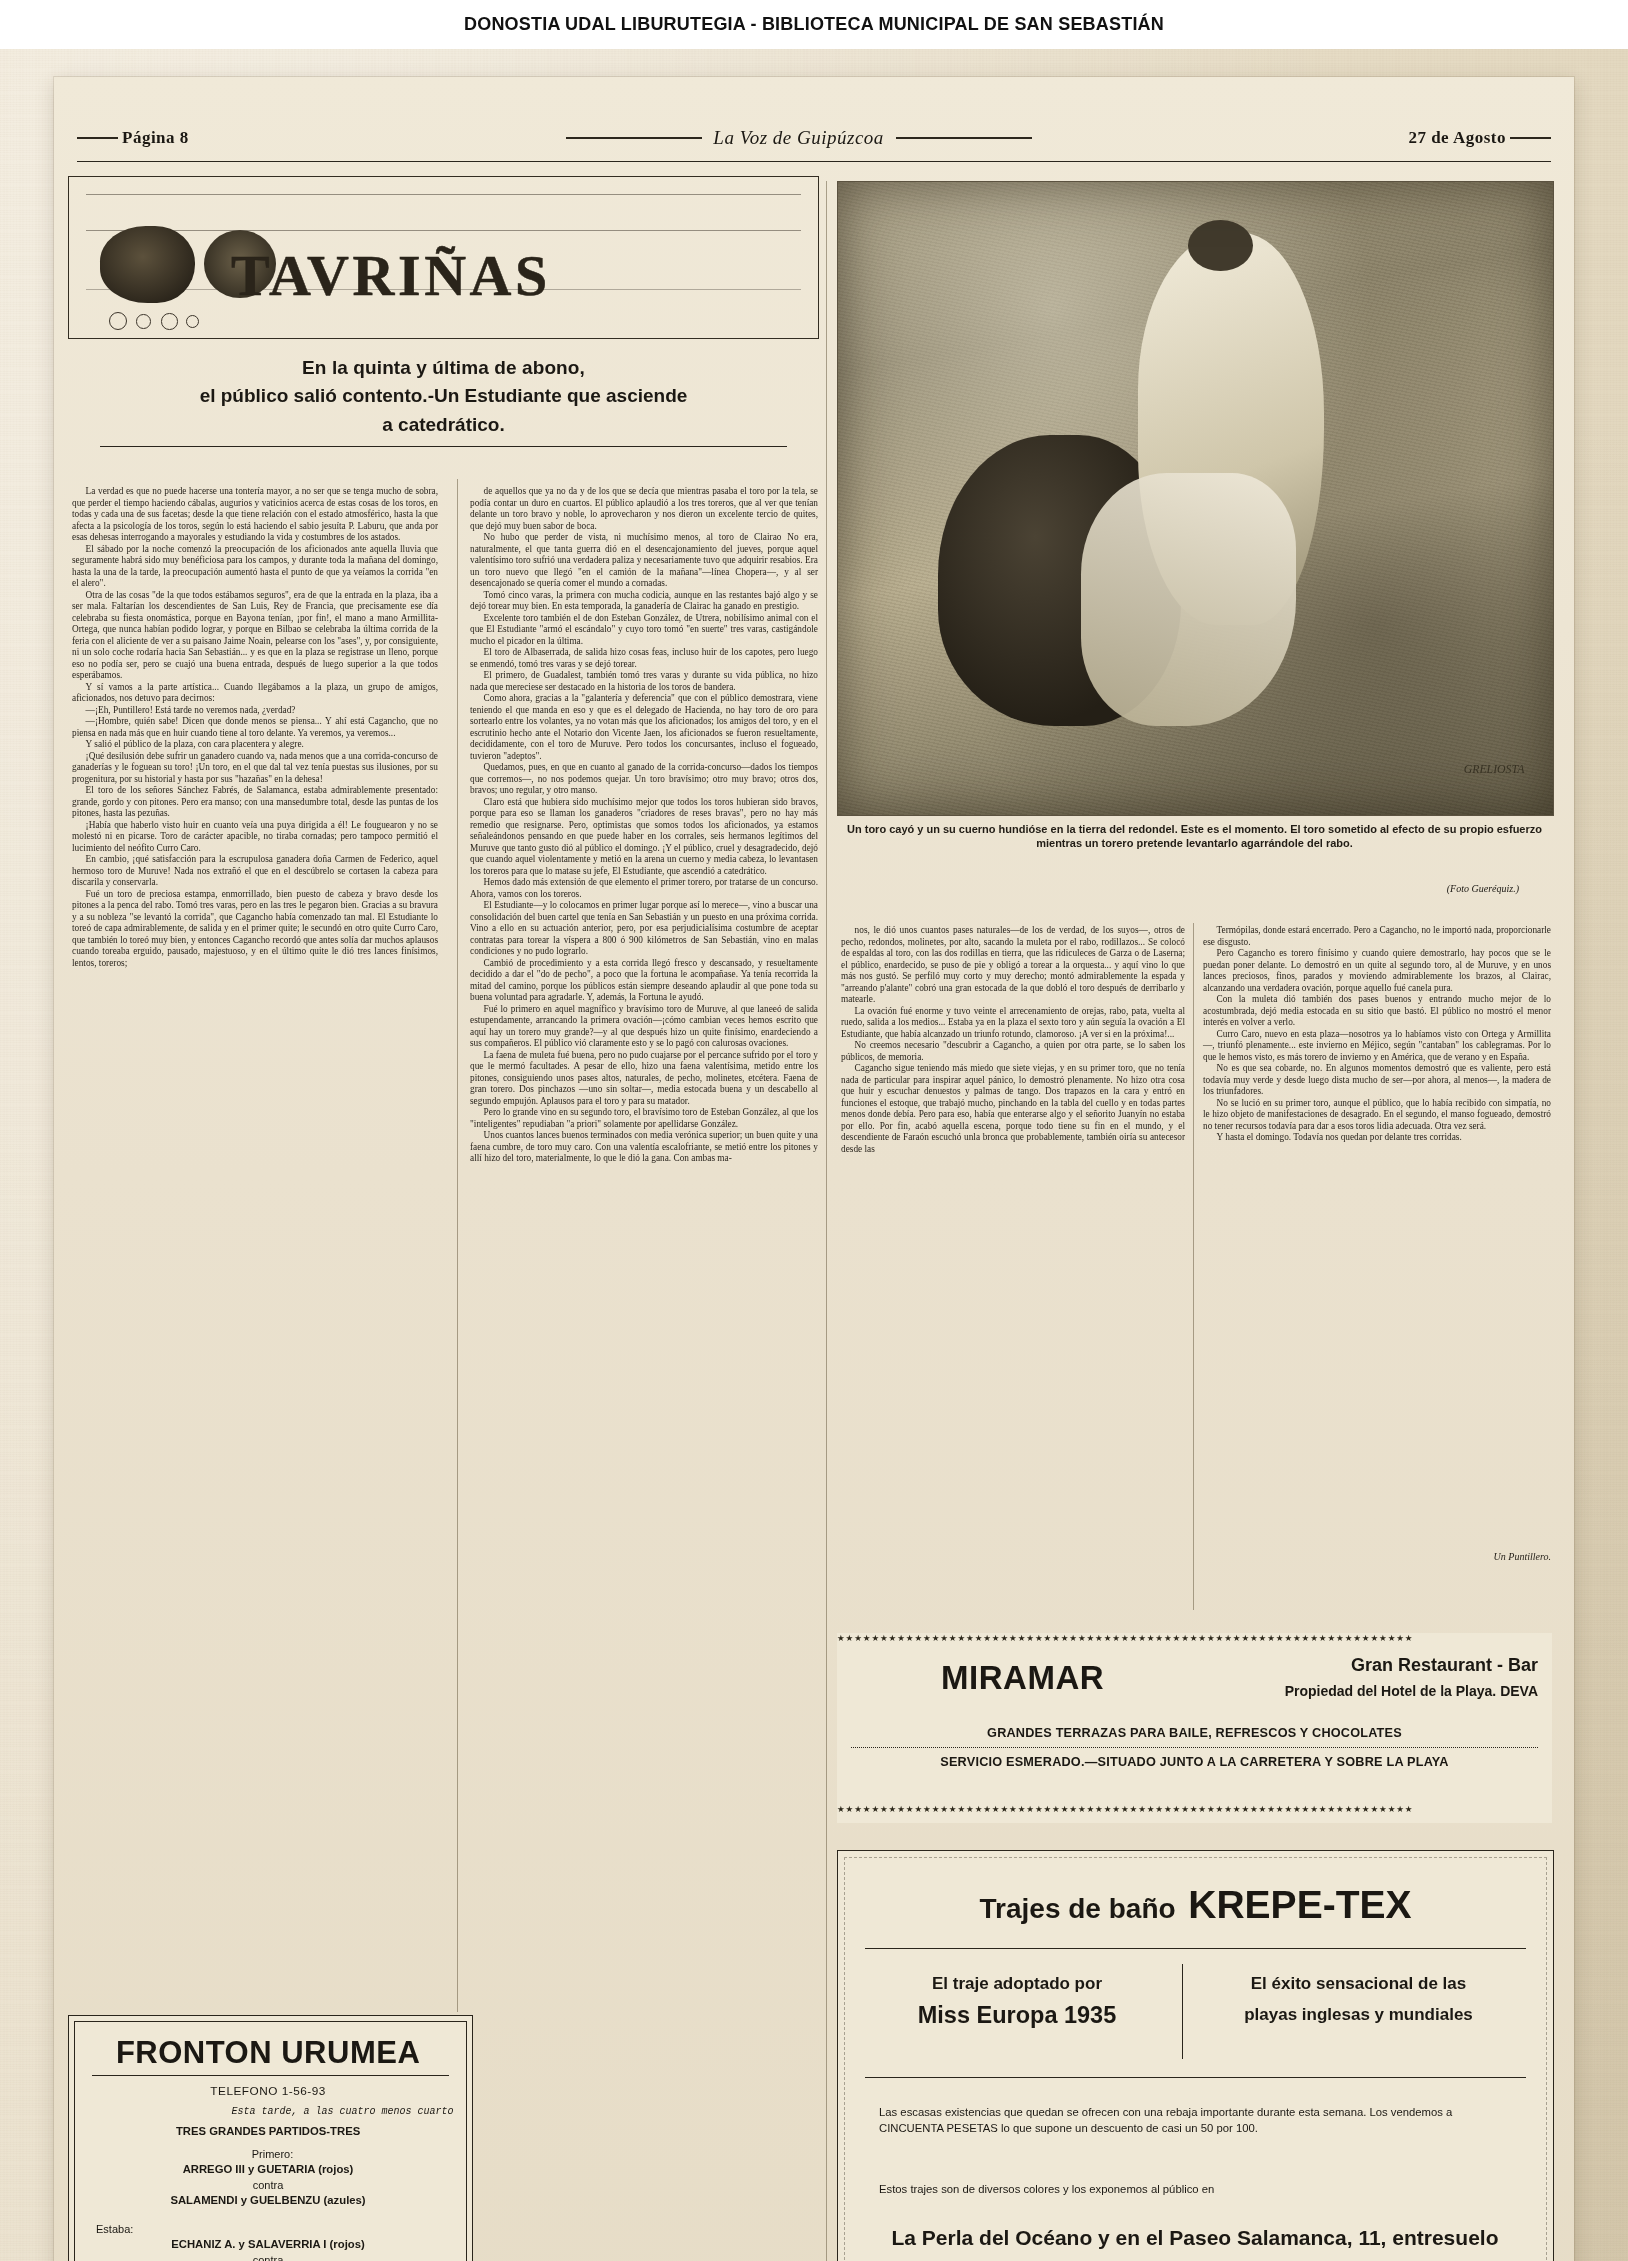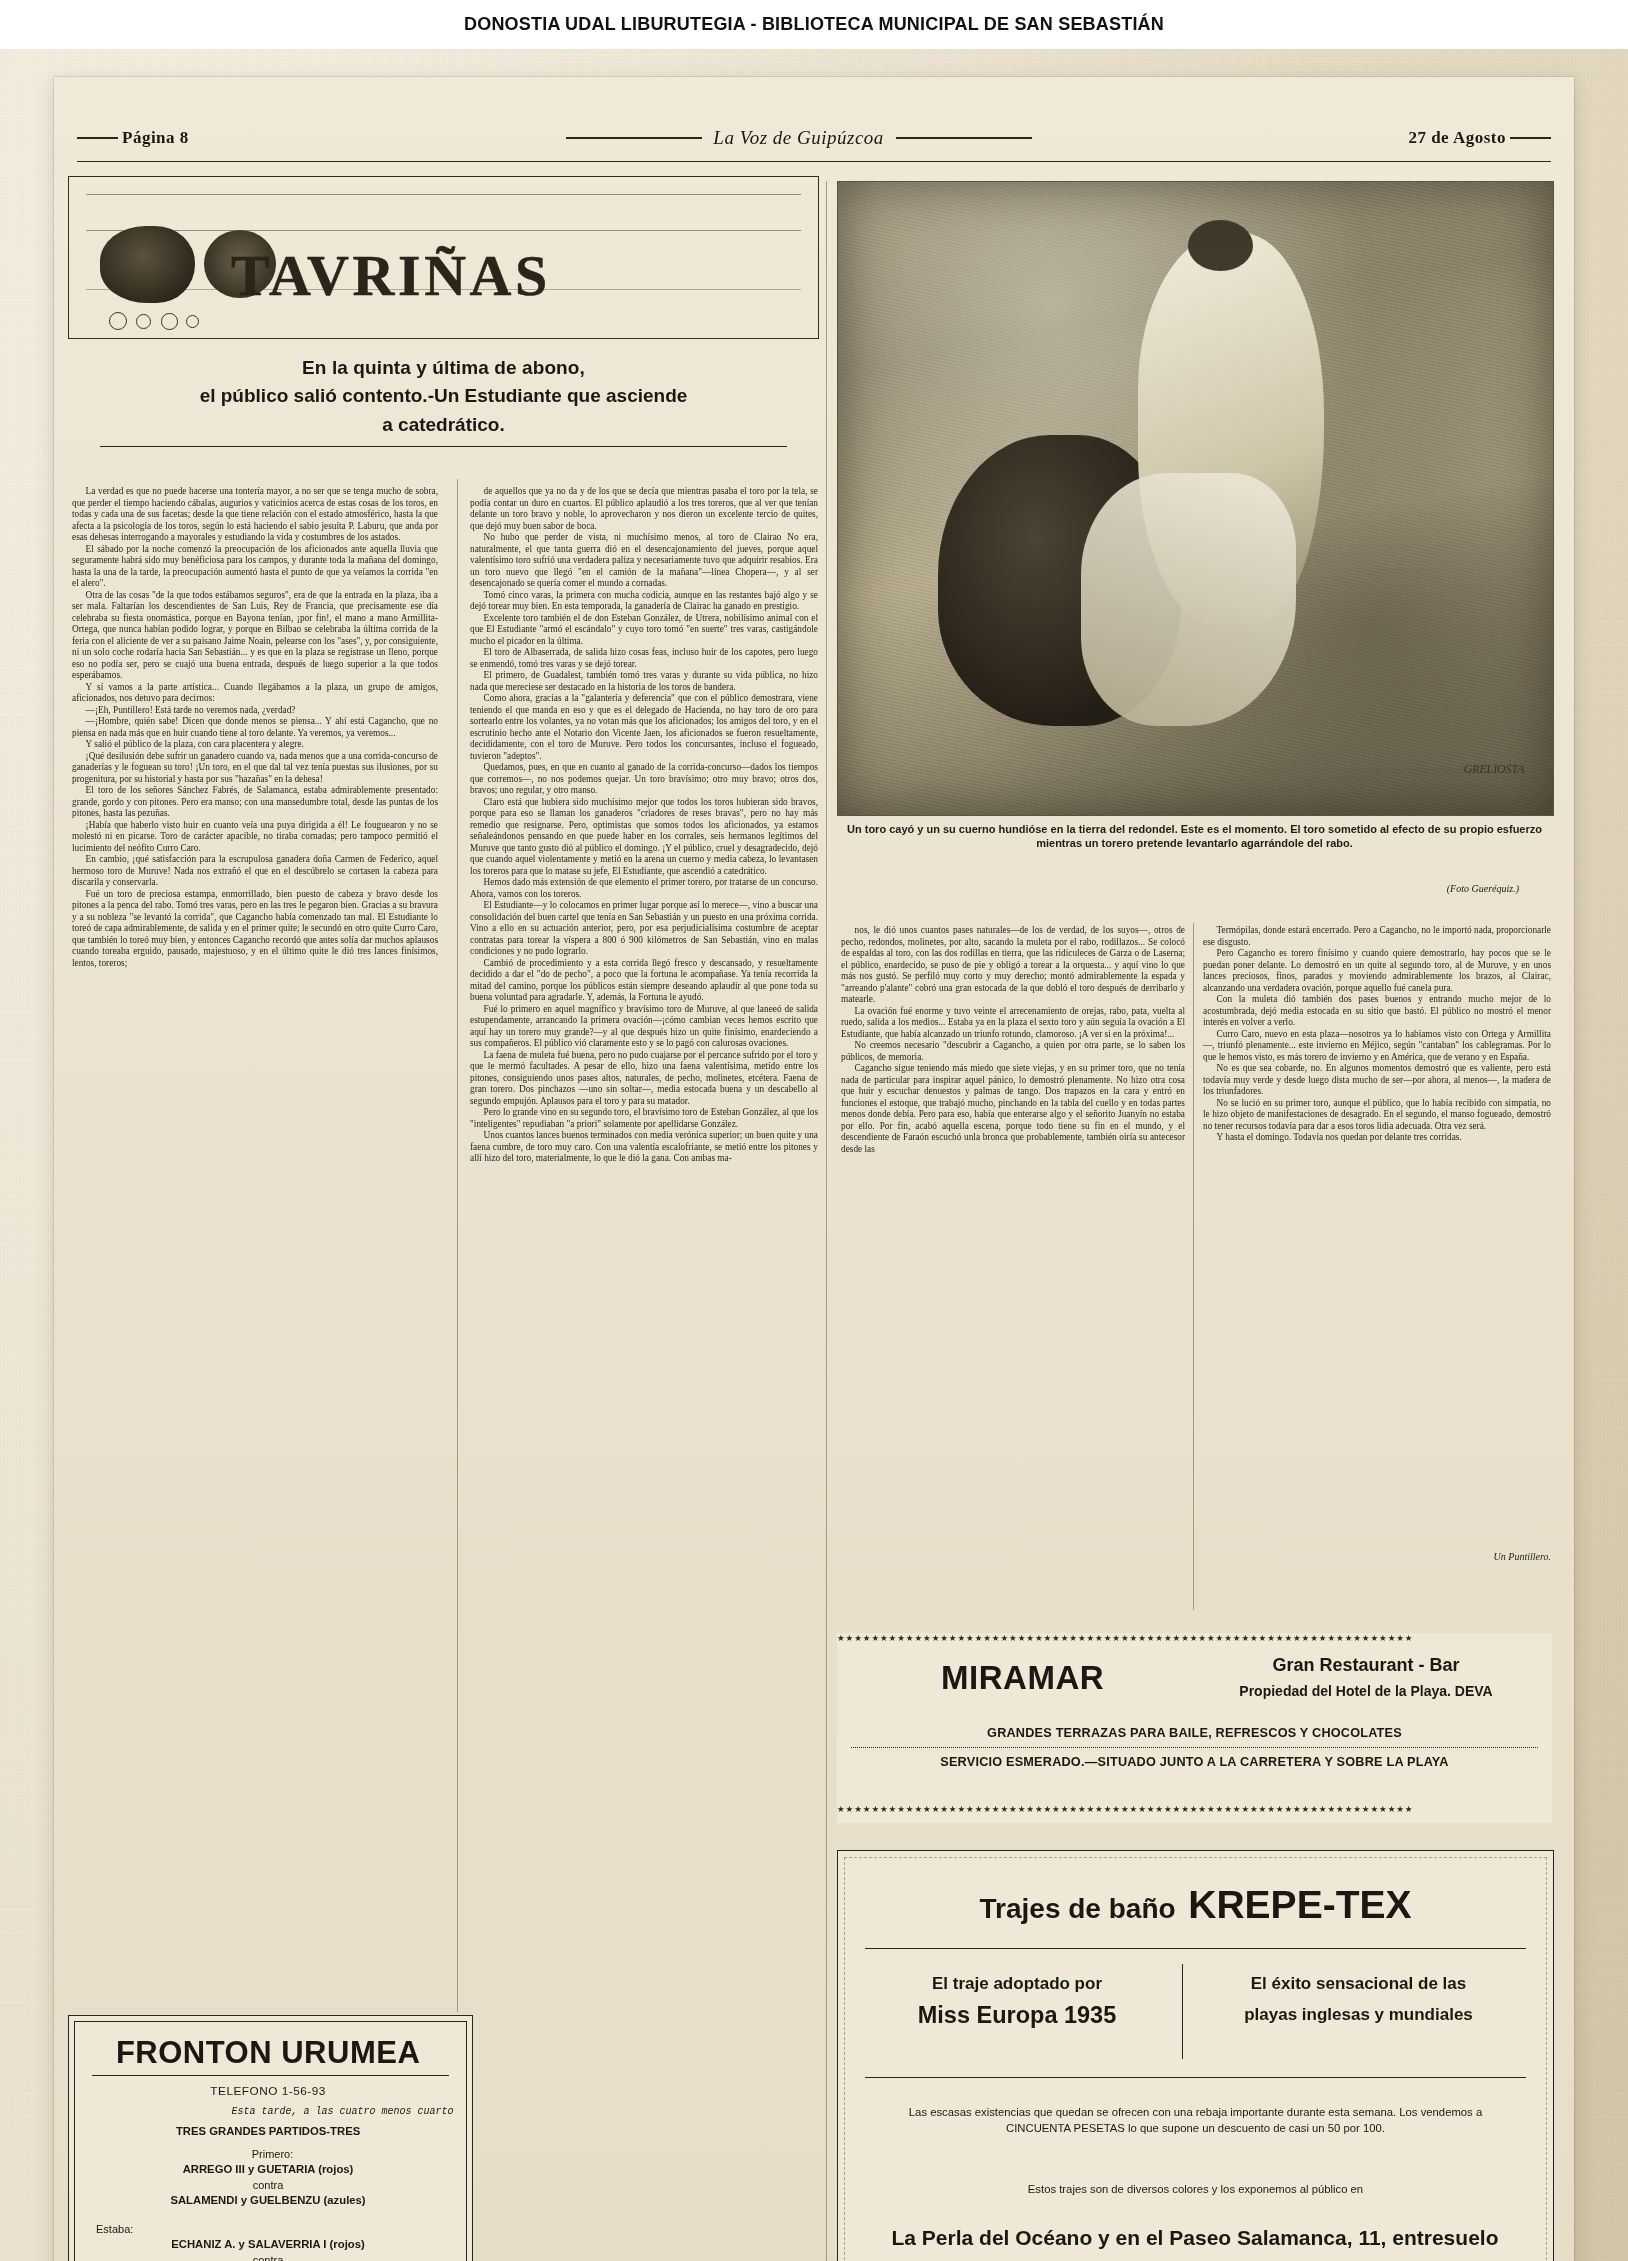--- a/index.html
+++ b/index.html
@@ -98,21 +98,21 @@
   .mm-sub1{font-family:"Liberation Sans",sans-serif;font-weight:bold;font-size:18px;}
   .mm-sub2{font-family:"Liberation Sans",sans-serif;font-weight:bold;font-size:14px;}
   .mm-line{font-family:"Liberation Sans",sans-serif;font-weight:bold;font-size:12.7px;text-align:center;letter-spacing:0.2px;}
 
   
   .krepe{left:837px;top:1850px;width:715px;height:565px;border:1.4px solid #2a251c;}
   .kr-in{position:absolute;inset:6.3px;border:0.9px dashed #3a332663;}
   .kr-t1{font-family:"Liberation Sans",sans-serif;font-weight:bold;font-size:33px;text-align:center;}
   .kr-sep{height:0;border-top:0.9px solid #2a251c;}
   .kr-c{font-family:"Liberation Sans",sans-serif;font-weight:bold;font-size:17px;line-height:22.6px;text-align:center;}
-  .kr-body{font-family:"Liberation Sans",sans-serif;font-size:11.3px;line-height:16.3px;text-align:center;}
+  .kr-body{font-family:"Liberation Sans",sans-serif;font-size:11.3px;line-height:16.3px;}
   .kr-store{font-family:"Liberation Sans",sans-serif;font-weight:bold;font-size:21px;text-align:center;}
 
   
   .fronton{left:68px;top:2015px;width:403px;height:403px;border:1.4px solid #2a251c;}
   .fr-in{position:absolute;inset:5.4px;border:0.9px solid #2a251c;}
   .fr-title{font-family:"Liberation Sans",sans-serif;font-weight:bold;font-size:31px;text-align:center;letter-spacing:0.5px;}
   .fr-tel{font-family:"Liberation Sans",sans-serif;font-size:11.8px;text-align:center;letter-spacing:0.5px;}
   .fr-l{font-family:"Liberation Sans",sans-serif;font-size:11px;text-align:center;line-height:15.4px;}
   .fr-b{font-family:"Liberation Sans",sans-serif;font-weight:bold;font-size:11.3px;text-align:center;line-height:15.4px;}
   .fr-c{font-family:Liberation Mono, monospace;font-style:italic;font-size:10px;text-align:right;}
@@ -238,21 +238,21 @@
     </div>
   <div class="col" id="c4sig" style="left:1203px;top:1551px;width:348px;">
       <div class="sig">Un Puntillero.</div>
     </div>
 
   <div class="ad miramar">
     <div class="ad-star" style="top:0">★★★★★★★★★★★★★★★★★★★★★★★★★★★★★★★★★★★★★★★★★★★★★★★★★★★★★★★★★★★★★★★★★★★</div>
     <div style="position:absolute;left:13.6px;top:26px;width:344px;text-align:center;">
       <div class="mm-title">MIRAMAR</div>
     </div>
-    <div style="position:absolute;left:357px;top:22px;width:344px;text-align:center;">
+    <div style="position:absolute;left:357px;top:22px;width:344px;text-align:right;">
       <div class="mm-sub1">Gran Restaurant - Bar</div>
       <div class="mm-sub2" style="margin-top:7.2px">Propiedad del Hotel de la Playa. DEVA</div>
     </div>
     <div style="position:absolute;left:0;top:93px;width:715px;">
       <div class="mm-line">GRANDES TERRAZAS PARA BAILE, REFRESCOS Y CHOCOLATES</div>
       <div class="dotrule" style="margin:7.2px 13.6px"></div>
       <div class="mm-line">SERVICIO ESMERADO.—SITUADO JUNTO A LA CARRETERA Y SOBRE LA PLAYA</div>
     </div>
     <div class="ad-star" style="top:171px">★★★★★★★★★★★★★★★★★★★★★★★★★★★★★★★★★★★★★★★★★★★★★★★★★★★★★★★★★★★★★★★★★★★</div>
   </div>

